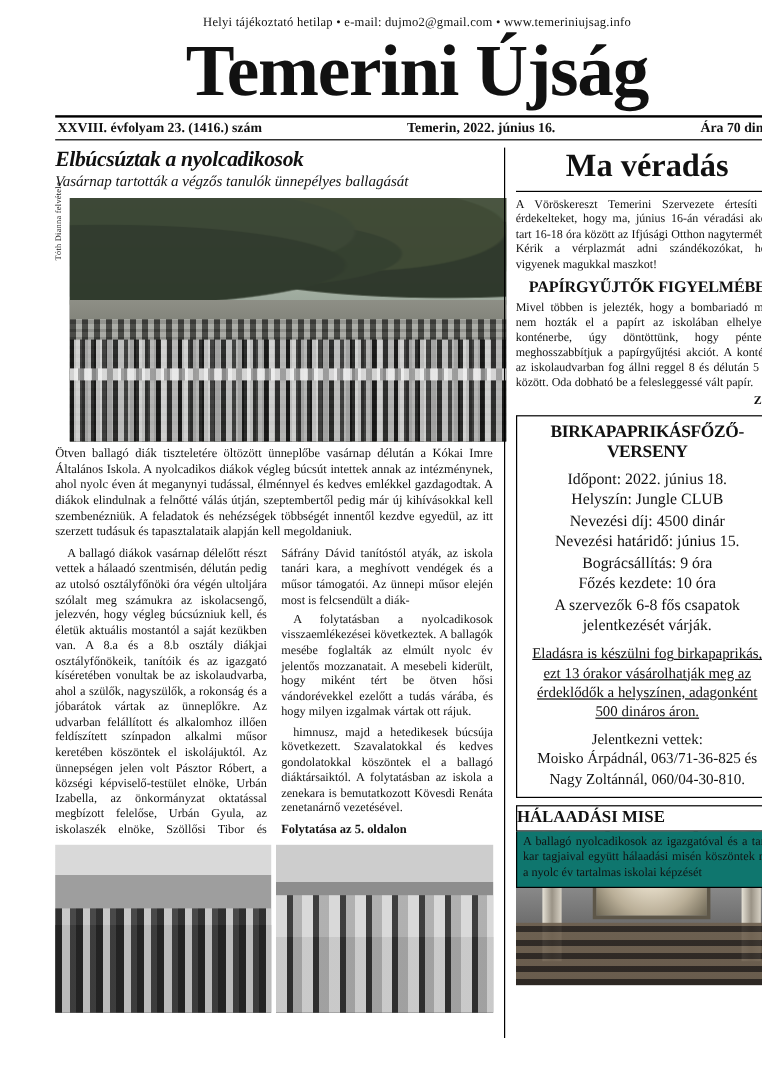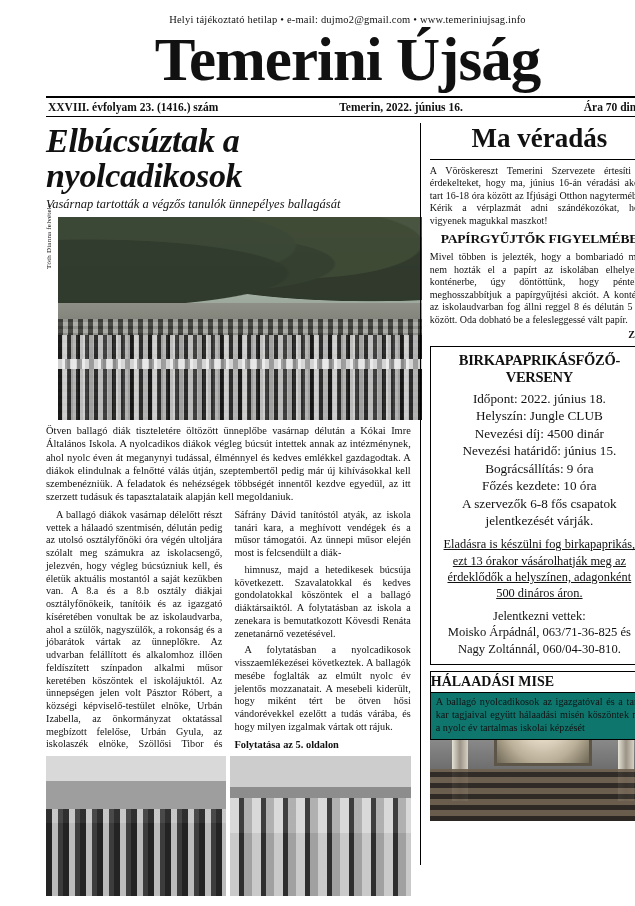--- a/index.html
+++ b/index.html
@@ -75,21 +75,21 @@
     position: relative;
     border-left: 1.2px solid #000;
     padding-left: 9px;
   }
 
   
   .lead-title {
     font-family: "Liberation Serif", serif;
     font-style: italic;
     font-weight: bold;
-    font-size: 34px;
+    font-size: 18px;
     letter-spacing: -.3px;
     line-height: 1.05;
     margin: 0 0 3px 0;
   }
   .lead-sub {
     font-style: italic;
     font-size: 12.5px;
     line-height: 1.15;
     margin: 0 0 6px 0;
   }
@@ -375,22 +375,22 @@
           <div class="ph-crowd"></div>
           <div class="ph-rows"></div>
           <div class="ph-white-line"></div>
         </div>
       </div>
 
       <div class="lede">Ötven ballagó diák tiszteletére öltözött ünneplőbe vasárnap délután a Kókai Imre Általános Iskola. A nyolcadikos diákok végleg búcsút intettek annak az intézménynek, ahol nyolc éven át meganynyi tudással, élménnyel és kedves emlékkel gazdagodtak. A diákok elindulnak a felnőtté válás útján, szeptembertől pedig már új kihívásokkal kell szembenézniük. A feladatok és nehézségek többségét innentől kezdve egyedül, az itt szerzett tudásuk és tapasztalataik alapján kell megoldaniuk.</div>
 
       <div class="twocol">
         <p class="first">A ballagó diákok vasárnap délelőtt részt vettek a hálaadó szentmisén, délután pedig az utolsó osztályfőnöki óra végén ultoljára szólalt meg számukra az iskolacsengő, jelezvén, hogy végleg búcsúzniuk kell, és életük aktuális mostantól a saját kezükben van. A 8.a és a 8.b osztály diákjai osztályfőnökeik, tanítóik és az igazgató kíséretében vonultak be az iskolaudvarba, ahol a szülők, nagyszülők, a rokonság és a jóbarátok vártak az ünneplőkre. Az udvarban felállított és alkalomhoz illően feldíszített színpadon alkalmi műsor keretében köszöntek el iskolájuktól. Az ünnepségen jelen volt Pásztor Róbert, a községi képviselő-testület elnöke, Urbán Izabella, az önkormányzat oktatással megbízott felelőse, Urbán Gyula, az iskolaszék elnöke, Szöllősi Tibor és Sáfrány Dávid tanítóstól atyák, az iskola tanári kara, a meghívott vendégek és a műsor támogatói. Az ünnepi műsor elején most is felcsendült a diák-</p>
+        <p>A folytatásban a nyolcadikosok visszaemlékezései következtek. A ballagók mesébe foglalták az elmúlt nyolc év jelentős mozzanatait. A mesebeli kiderült, hogy miként tért be ötven hősi vándorévekkel ezelőtt a tudás várába, és hogy milyen izgalmak vártak ott rájuk.</p>
         <p>himnusz, majd a hetedikesek búcsúja következett. Szavalatokkal és kedves gondolatokkal köszöntek el a ballagó diáktársaiktól. A folytatásban az iskola a zenekara is bemutatkozott Kövesdi Renáta zenetanárnő vezetésével.</p>
-        <p>A folytatásban a nyolcadikosok visszaemlékezései következtek. A ballagók mesébe foglalták az elmúlt nyolc év jelentős mozzanatait. A mesebeli kiderült, hogy miként tért be ötven hősi vándorévekkel ezelőtt a tudás várába, és hogy milyen izgalmak vártak ott rájuk.</p>
         <div class="cont-note">Folytatása az 5. oldalon</div>
       </div>
 
       <div class="bl-photos">
         <div class="bl-photo bl1"></div>
         <div class="bl-photo bl2"></div>
       </div>
     </div>
 
     <div class="right-col">

